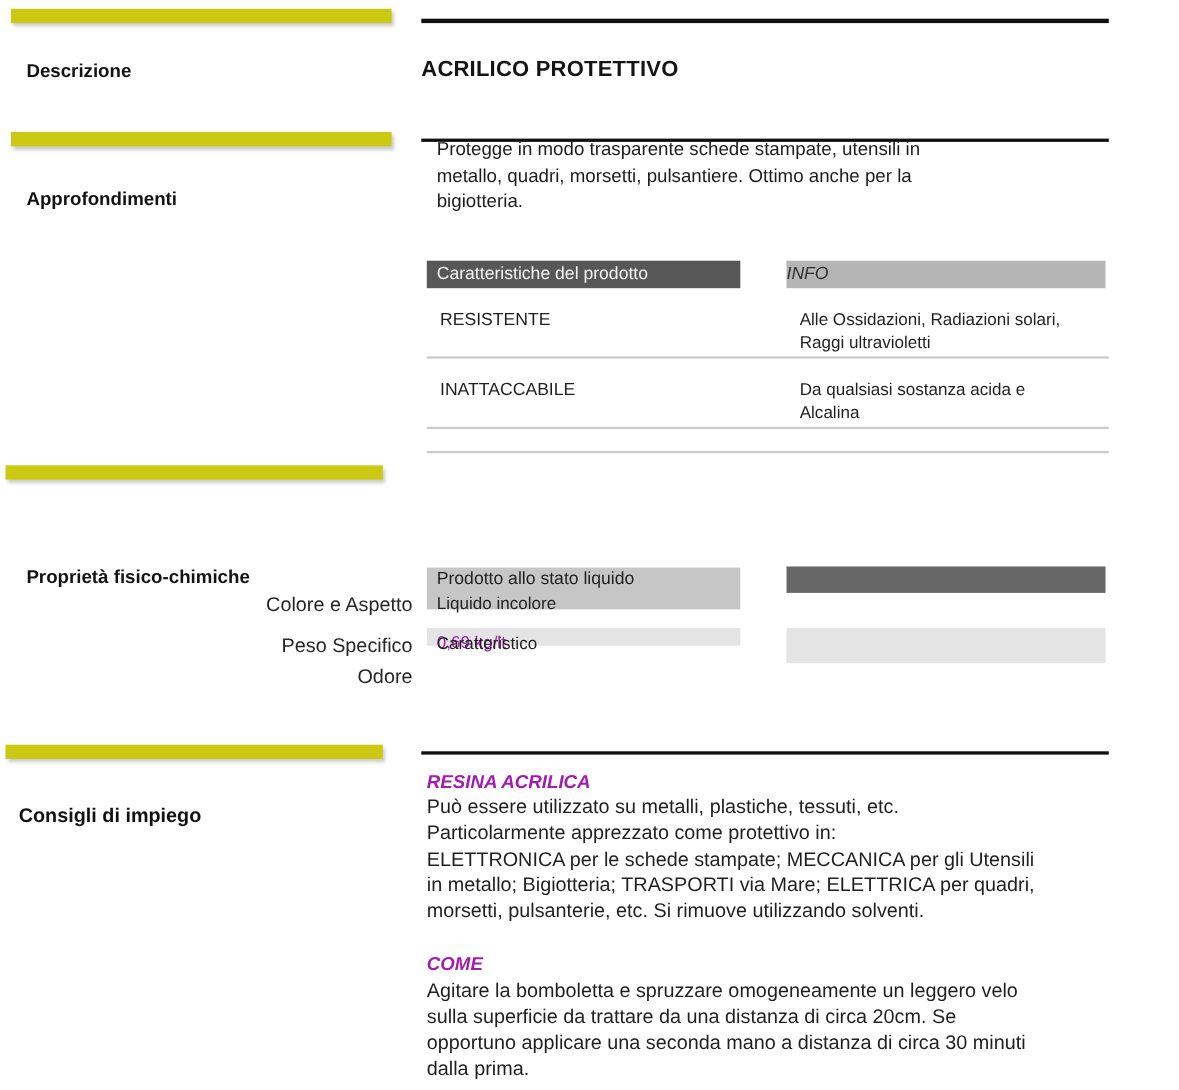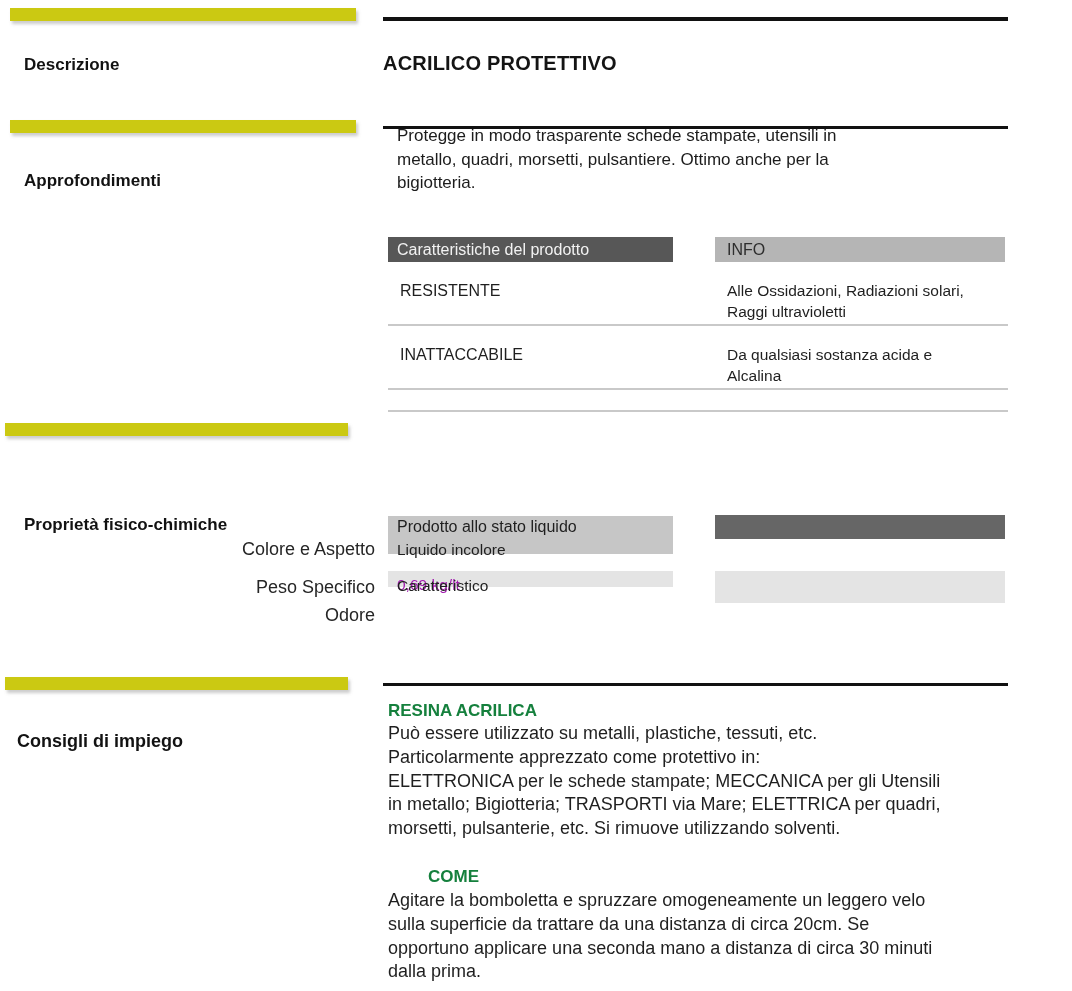--- a/index.html
+++ b/index.html
@@ -87,23 +87,23 @@
     line-height: 25px;
     padding-left: 9px;
     font-size: 16px;
     box-sizing: border-box;
   }
   .char-head-right {
     background: var(--table-header-light, #b5b5b5);
     color: #2e2e2e;
     height: 25px;
     line-height: 25px;
-    padding-left: 12px;
-    font-size: 16px;
-    box-sizing: border-box;
+    font-size: 16px;
+    box-sizing: border-box;
+    font-style: italic;
   }
   .char-row {
     display: grid;
     grid-template-columns: 285px 290px;
     column-gap: 42px;
     padding: 18px 0 2px 0;
     border-bottom: 2px solid var(--row-divider, #c9c9c9);
   }
   .char-name {
     font-size: 16px;
@@ -172,22 +172,23 @@
     background: var(--value-box-light, #e4e4e4);
   }
 
   
   .advice-title {
     position: absolute;
     left: 388px;
     font-size: 17px;
     line-height: 22px;
     font-weight: bold;
-    color: #15803d;
-    white-space: nowrap;
+    color: #a21caf;
+    white-space: nowrap;
+    font-style: italic;
   }
   .advice-body {
     position: absolute;
     left: 388px;
     width: 615px;
     font-size: 18px;
     line-height: 23.8px;
     color: #1f1f1f;
   }
 </style>
@@ -244,19 +245,19 @@
   <div class="value-bar-light"></div>
   <div class="value-plain" style="top:576px;">Caratteristico</div>
 
   <div class="rule" style="top:683px; height:2.5px;"></div>
   <div class="advice-title" style="top:700px;">RESINA ACRILICA</div>
   <div class="advice-body body-text" style="top:722px;">Può essere utilizzato su metalli, plastiche, tessuti, etc.
 Particolarmente apprezzato come protettivo in:
 ELETTRONICA per le schede stampate; MECCANICA per gli Utensili
 in metallo; Bigiotteria; TRASPORTI via Mare; ELETTRICA per quadri,
 morsetti, pulsanterie, etc. Si rimuove utilizzando solventi.</div>
-  <div class="advice-title" style="top:866px;margin-left:40px;">COME</div>
+  <div class="advice-title" style="top:866px;">COME</div>
   <div class="advice-body body-text" style="top:889px;">Agitare la bomboletta e spruzzare omogeneamente un leggero velo
 sulla superficie da trattare da una distanza di circa 20cm. Se
 opportuno applicare una seconda mano a distanza di circa 30 minuti
 dalla prima.</div>
 
 </div>
 
 </body></html>

